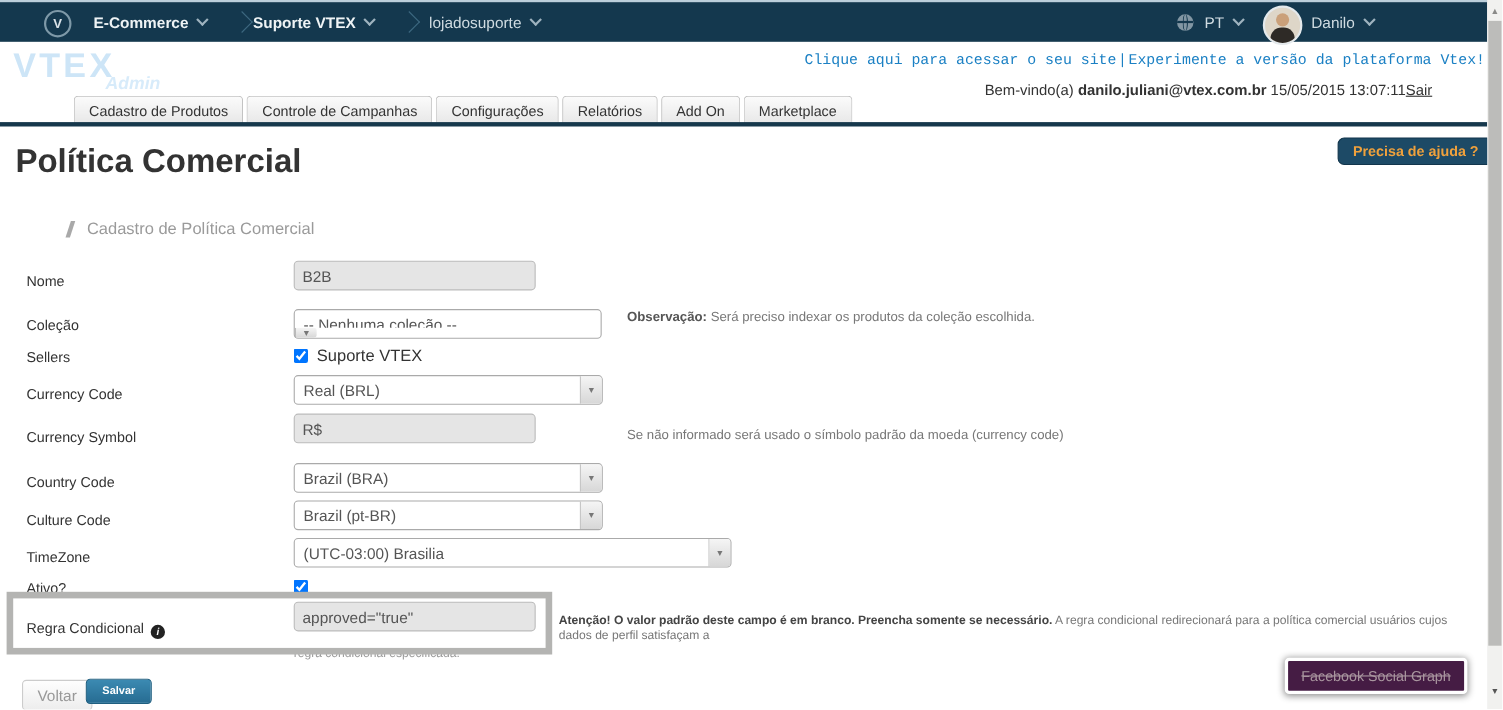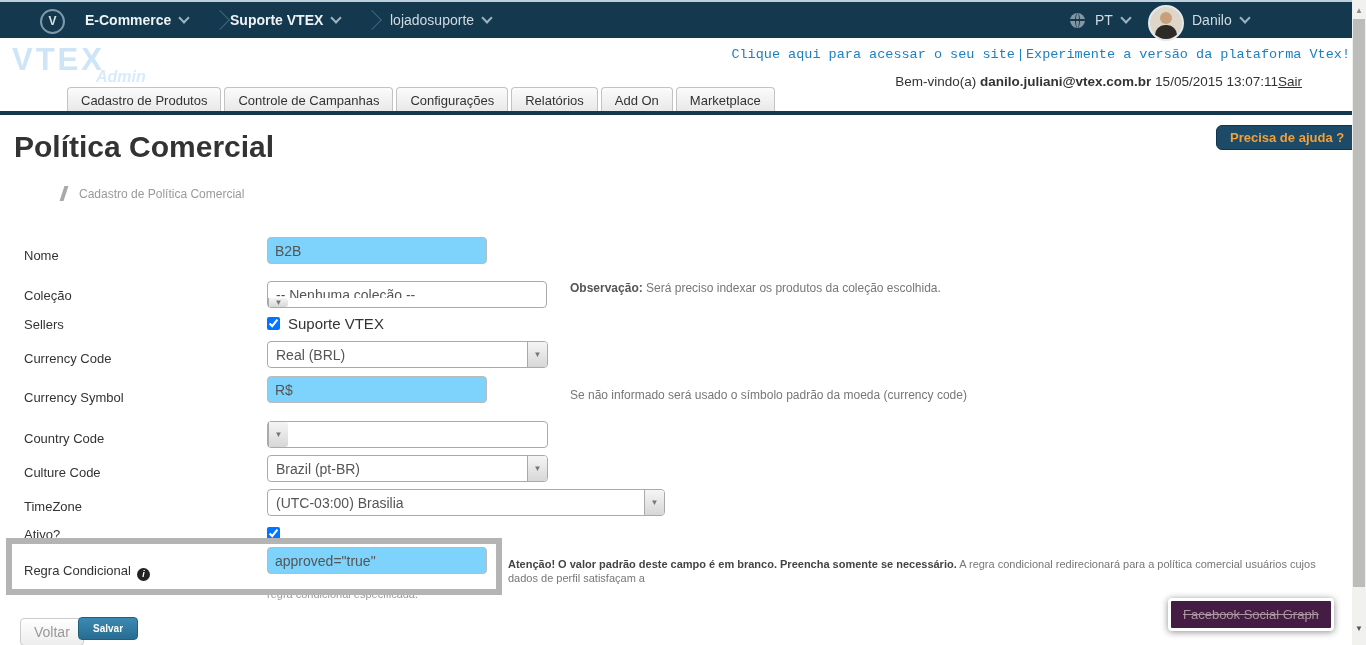--- a/index.html
+++ b/index.html
@@ -38,30 +38,30 @@
   .sair{color:#333;text-decoration:underline;cursor:pointer;}
 
   
   .tabs{position:absolute;left:24px;top:87px;display:flex;gap:3px;padding-left:43px;}
   .tab{padding:5px 13px;background:linear-gradient(#fbfbfb,#e7e7e7);border:1px solid #c3c3c3;border-bottom:none;
        border-radius:4px 4px 0 0;font-size:13px;color:#333;white-space:nowrap;cursor:pointer;}
   .tabline{position:absolute;left:0;top:111px;width:1352px;height:4px;background:var(--tab_line,#16384c);}
 
   
   .page-title{position:absolute;left:14px;top:130px;font-size:30px;font-weight:bold;color:#333;}
-  .sub-crumb{position:absolute;left:62px;top:186px;font-size:12px;color:#9a9a9a;display:flex;align-items:center;}
+  .sub-crumb{position:absolute;left:62px;top:200px;font-size:15px;color:#9a9a9a;display:flex;align-items:center;}
   .slash{width:4px;height:15px;background:#a9a9a9;transform:skewX(-18deg);margin-right:13px;}
   .help-btn{position:absolute;left:1216px;top:125px;padding:4px 13px;background:var(--help_btn_bg,#1d4a66);
             color:var(--help_btn_text,#f0a13c);font-size:13px;font-weight:bold;border-radius:6px;
             border:1px solid #12354c;cursor:pointer;}
 
   
   .flabel{position:absolute;left:24px;font-size:13px;color:#333;}
   .finput{position:absolute;left:267px;width:204px;height:25px;border:1px solid #bbb;border-radius:4px;
-          padding:0 7px;font-size:14px;color:#555;font-family:"Liberation Sans",sans-serif;background:#7dd3fc;}
+          padding:0 7px;font-size:14px;color:#555;font-family:"Liberation Sans",sans-serif;background:#e5e5e5;}
   .fselect{position:absolute;left:267px;height:27px;border:1px solid #aaa;border-radius:4px;background:#fff;
            display:flex;box-sizing:border-box;cursor:pointer;}
   .fselect .txt{flex:1;padding:5px 8px;font-size:14px;color:#555;white-space:nowrap;overflow:hidden;}
   .fselect .arr{width:19px;background:linear-gradient(#f5f5f5,#d7d7d7);border-left:1px solid #aaa;
            border-radius:0 3px 3px 0;display:flex;align-items:center;justify-content:center;
            font-size:8px;color:#777;}
   .note{position:absolute;left:570px;font-size:12px;color:#777;white-space:nowrap;}
   .note b{color:#555;}
   .chk{position:absolute;left:267px;width:13px;height:13px;margin:0;cursor:pointer;}
   .sellers-opt{position:absolute;left:288px;font-size:15px;color:#333;}
@@ -176,20 +176,21 @@
     <div class="txt">Real (BRL)</div>
     <div class="arr">▼</div>
   </div>
 
   <div class="flabel" style="top:390px;">Currency Symbol</div>
   <input class="finput" style="top: 376px;" value="R$">
   <div class="note" style="top:388px;">Se não informado será usado o símbolo padrão da moeda (currency code)</div>
 
   <div class="flabel" style="top:431px;">Country Code</div>
   <div class="fselect" style="top:421px;width:281px;">
+    <div class="txt">Brazil (BRA)</div>
     <div class="arr">▼</div>
   </div>
 
   <div class="flabel" style="top:465px;">Culture Code</div>
   <div class="fselect" style="top:455px;width:281px;">
     <div class="txt">Brazil (pt-BR)</div>
     <div class="arr">▼</div>
   </div>
 
   <div class="flabel" style="top:499px;">TimeZone</div>

